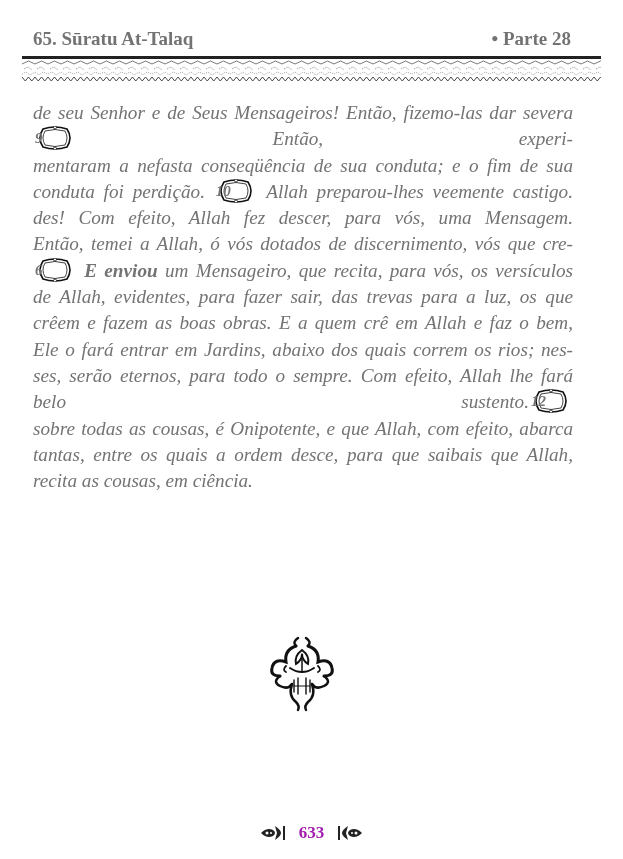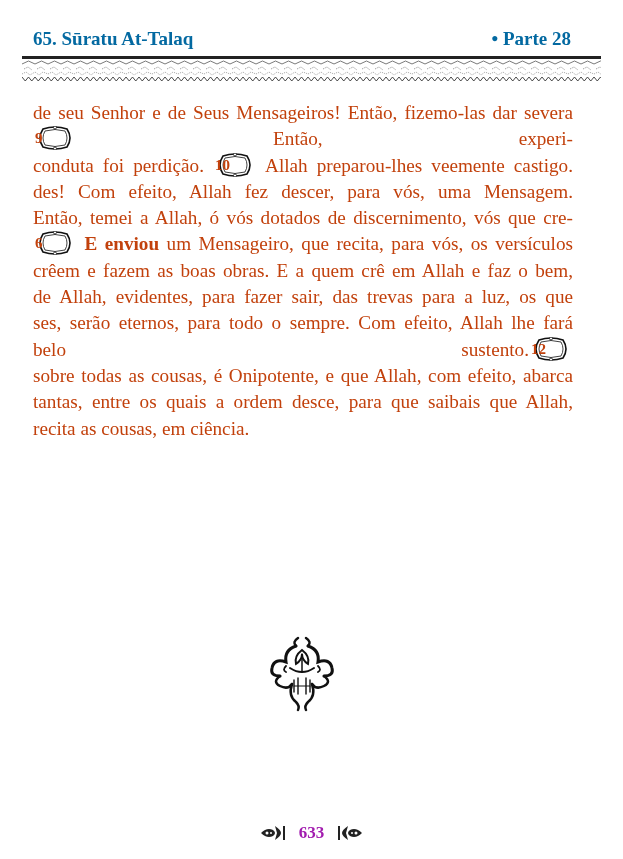--- a/index.html
+++ b/index.html
@@ -1,24 +1,24 @@
 <!DOCTYPE html>
 <html><head>
 <meta charset="utf-8">
 <style>
   html, body { margin: 0; padding: 0; background: #ffffff; }
   body { width: 623px; height: 859px; position: relative; overflow: hidden;
          font-family: "Liberation Serif", "DejaVu Serif", serif; color: #111; }
   .header { position: absolute; left: 33px; right: 52px; top: 28px; height: 24px;
             display: flex; justify-content: space-between; align-items: baseline;
-            font-weight: bold; font-size: 19px; color: #0369a1; }
+            font-weight: bold; font-size: 19px; color: #737373; }
   .header-rule { position: absolute; left: 22px; right: 22px; top: 56px; height: 3px; background: #222; }
   .border-band { position: absolute; left: 22px; right: 22px; top: 60px; height: 24px; }
   .body-text { position: absolute; left: 33px; right: 50px; top: 100px;
-               font-size: 19.2px; line-height: 26.3px; text-align: justify; color: #c2410c; }
+               font-size: 19.2px; line-height: 26.3px; text-align: justify; color: #737373; font-style: italic; }
   .line { display: block; text-align: justify; text-align-last: justify; white-space: nowrap; }
   .line.last { text-align-last: left; }
   .marker { display: inline-block; position: relative; width: 40px; height: 24px;
             vertical-align: -5px; margin: 0 2px; }
   .marker svg { position: absolute; left: 0; top: 0; }
   .marker span { position: absolute; left: 0; right: 0; top: 2px; text-align: center;
                  font-weight: bold; font-size: 15px; line-height: 20px; }
   b { font-weight: bold; }
   .ornament { position: absolute; left: 262px; top: 632px; width: 80px; height: 80px; }
   .footer { position: absolute; left: 0; right: 0; top: 820px; height: 26px;
@@ -46,36 +46,38 @@
 </svg>
 
 <div class="body-text">
   <span class="line">de seu Senhor e de Seus Mensageiros! Então, fizemo-las dar severa</span>
   <span class="line"> <span class="marker"><svg width="40" height="24" viewBox="0 0 40 24">
           <path d="M8 3 Q20 -1 32 3 Q38 12 32 21 Q20 25 8 21 Q2 12 8 3 Z" fill="none" stroke="#111" stroke-width="1.6"></path>
           <path d="M10 5 Q20 2 30 5 Q34 12 30 19 Q20 22 10 19 Q6 12 10 5 Z" fill="none" stroke="#111" stroke-width="0.8"></path>
           <circle cx="20" cy="1.5" r="1.5" fill="#fff" stroke="#111" stroke-width="0.8"></circle>
           <circle cx="20" cy="22.5" r="1.5" fill="#fff" stroke="#111" stroke-width="0.8"></circle>
         </svg><span>9</span></span> <span>Então, experi-</span></span>
+  <span class="line">mentaram a nefasta conseqüência de sua conduta; e o fim de sua</span>
   <span class="line"><span>conduta foi perdição.</span> <span class="marker"><svg width="40" height="24" viewBox="0 0 40 24">
           <path d="M8 3 Q20 -1 32 3 Q38 12 32 21 Q20 25 8 21 Q2 12 8 3 Z" fill="none" stroke="#111" stroke-width="1.6"></path>
           <path d="M10 5 Q20 2 30 5 Q34 12 30 19 Q20 22 10 19 Q6 12 10 5 Z" fill="none" stroke="#111" stroke-width="0.8"></path>
           <circle cx="20" cy="1.5" r="1.5" fill="#fff" stroke="#111" stroke-width="0.8"></circle>
           <circle cx="20" cy="22.5" r="1.5" fill="#fff" stroke="#111" stroke-width="0.8"></circle>
         </svg><span>10</span></span> <span>Allah preparou-lhes veemente castigo.</span></span>
   <span class="line">des! Com efeito, Allah fez descer, para vós, uma Mensagem.</span>
   <span class="line">Então, temei a Allah, ó vós dotados de discernimento, vós que cre-</span>
   <span class="line"><span class="marker"><svg width="40" height="24" viewBox="0 0 40 24">
           <path d="M8 3 Q20 -1 32 3 Q38 12 32 21 Q20 25 8 21 Q2 12 8 3 Z" fill="none" stroke="#111" stroke-width="1.6"></path>
           <path d="M10 5 Q20 2 30 5 Q34 12 30 19 Q20 22 10 19 Q6 12 10 5 Z" fill="none" stroke="#111" stroke-width="0.8"></path>
           <circle cx="20" cy="1.5" r="1.5" fill="#fff" stroke="#111" stroke-width="0.8"></circle>
           <circle cx="20" cy="22.5" r="1.5" fill="#fff" stroke="#111" stroke-width="0.8"></circle>
         </svg><span>6</span></span> <b>E enviou</b> <span>um Mensageiro, que recita, para vós, os versículos</span></span>
+  <span class="line">de Allah, evidentes, para fazer sair, das trevas para a luz, os que</span>
   <span class="line">crêem e fazem as boas obras. E a quem crê em Allah e faz o bem,</span>
-  <span class="line">de Allah, evidentes, para fazer sair, das trevas para a luz, os que</span>
+  <span class="line">Ele o fará entrar em Jardins, abaixo dos quais correm os rios; nes-</span>
   <span class="line">ses, serão eternos, para todo o sempre. Com efeito, Allah lhe fará</span>
   <span class="line"><span>belo sustento.</span><span class="marker"><svg width="40" height="24" viewBox="0 0 40 24">
           <path d="M8 3 Q20 -1 32 3 Q38 12 32 21 Q20 25 8 21 Q2 12 8 3 Z" fill="none" stroke="#111" stroke-width="1.6"></path>
           <path d="M10 5 Q20 2 30 5 Q34 12 30 19 Q20 22 10 19 Q6 12 10 5 Z" fill="none" stroke="#111" stroke-width="0.8"></path>
           <circle cx="20" cy="1.5" r="1.5" fill="#fff" stroke="#111" stroke-width="0.8"></circle>
           <circle cx="20" cy="22.5" r="1.5" fill="#fff" stroke="#111" stroke-width="0.8"></circle>
         </svg><span>12</span></span></span>
   <span class="line">sobre todas as cousas, é Onipotente, e que Allah, com efeito, abarca</span>
   <span class="line">tantas, entre os quais a ordem desce, para que saibais que Allah,</span>
   <span class="line last">recita as cousas, em ciência.</span>

